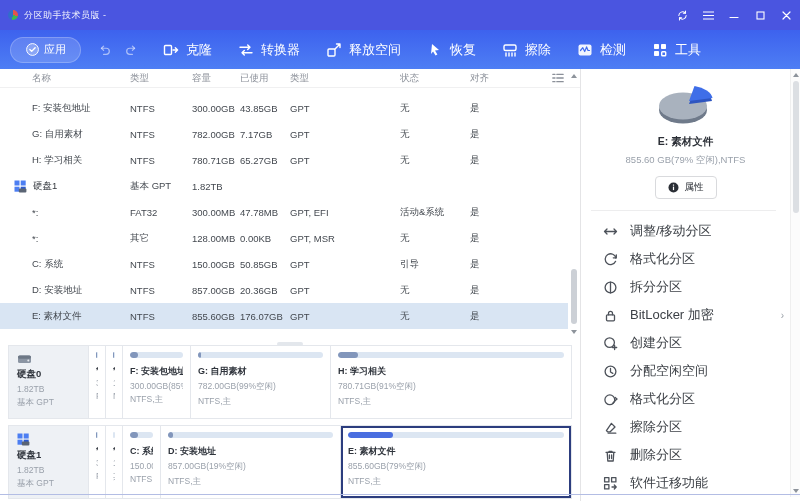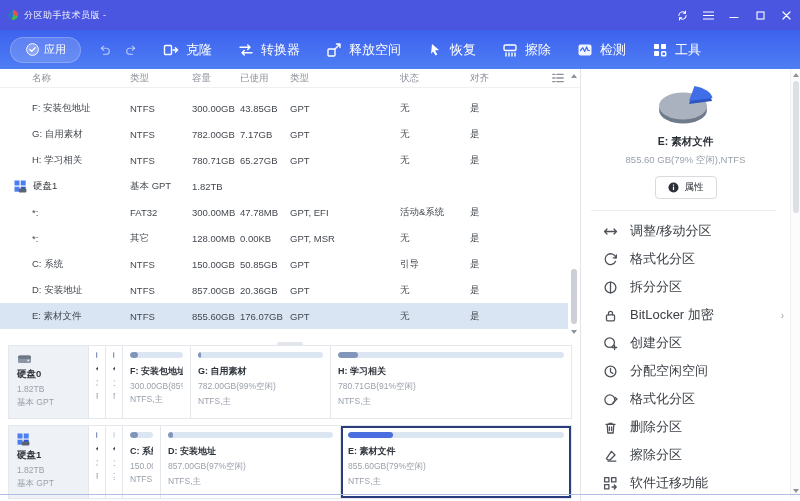--- a/index.html
+++ b/index.html
@@ -447,21 +447,21 @@
               </div>
               <div class="plabel">C: 系统</div>
               <div class="pline">150.00...</div>
               <div class="pline">NTFS,...</div>
             </div>
             <div class="pcell" style="width:180px">
               <div class="pbar">
                 <i style="width:3%"></i>
               </div>
               <div class="plabel">D: 安装地址</div>
-              <div class="pline">857.00GB(97%空闲)</div>
+              <div class="pline">857.00GB(19%空闲)</div>
               <div class="pline">NTFS,主</div>
             </div>
             <div class="pcell grow sel" style="">
               <div class="pbar">
                 <i style="width:21%"></i>
               </div>
               <div class="plabel">E: 素材文件</div>
               <div class="pline">855.60GB(79%空闲)</div>
               <div class="pline">NTFS,主</div>
             </div>
@@ -555,36 +555,36 @@
               <circle cx="6.8" cy="7.8" r="4.9"></circle>
               <path d="M9.8 11.2l4-4.2"></path>
               <path d="M13.8 7l-1.6-1.5"></path>
             </svg>
           </span>
           <span class="action-label">格式化分区</span>
         </div>
         <div class="action-row">
           <span class="action-ic">
             <svg width="15" height="15" viewBox="0 0 15 15" fill="none" stroke="currentColor" stroke-width="1.3" stroke-linecap="round" stroke-linejoin="round">
+              <path d="M8.4 3.4l3.6 3.6-4.8 4.8H4.6l-1.2-1.2z"></path>
+              <path d="M5.2 13.2h7.6"></path>
+            </svg>
+          </span>
+          <span class="action-label">擦除分区</span>
+        </div>
+        <div class="action-row">
+          <span class="action-ic">
+            <svg width="15" height="15" viewBox="0 0 15 15" fill="none" stroke="currentColor" stroke-width="1.3" stroke-linecap="round" stroke-linejoin="round">
               <path d="M3 4.3h9"></path>
               <path d="M6 4.3v-1h3v1"></path>
               <path d="M4.2 4.3l.6 8.7h5.4l.6-8.7"></path>
               <path d="M6.4 6.8v3.8M8.6 6.8v3.8"></path>
             </svg>
           </span>
           <span class="action-label">删除分区</span>
-        </div>
-        <div class="action-row">
-          <span class="action-ic">
-            <svg width="15" height="15" viewBox="0 0 15 15" fill="none" stroke="currentColor" stroke-width="1.3" stroke-linecap="round" stroke-linejoin="round">
-              <path d="M8.4 3.4l3.6 3.6-4.8 4.8H4.6l-1.2-1.2z"></path>
-              <path d="M5.2 13.2h7.6"></path>
-            </svg>
-          </span>
-          <span class="action-label">擦除分区</span>
         </div>
         <div class="action-row">
           <span class="action-ic">
             <svg width="15" height="15" viewBox="0 0 15 15" fill="none" stroke="currentColor" stroke-width="1.3" stroke-linecap="round" stroke-linejoin="round">
               <rect x="1.6" y="1.6" width="4.3" height="4.3"></rect>
               <rect x="8.6" y="1.6" width="4.3" height="4.3"></rect>
               <rect x="1.6" y="8.6" width="4.3" height="4.3"></rect>
               <path d="M9 11h4M11.3 9l1.9 2-1.9 2"></path>
             </svg>
           </span>

